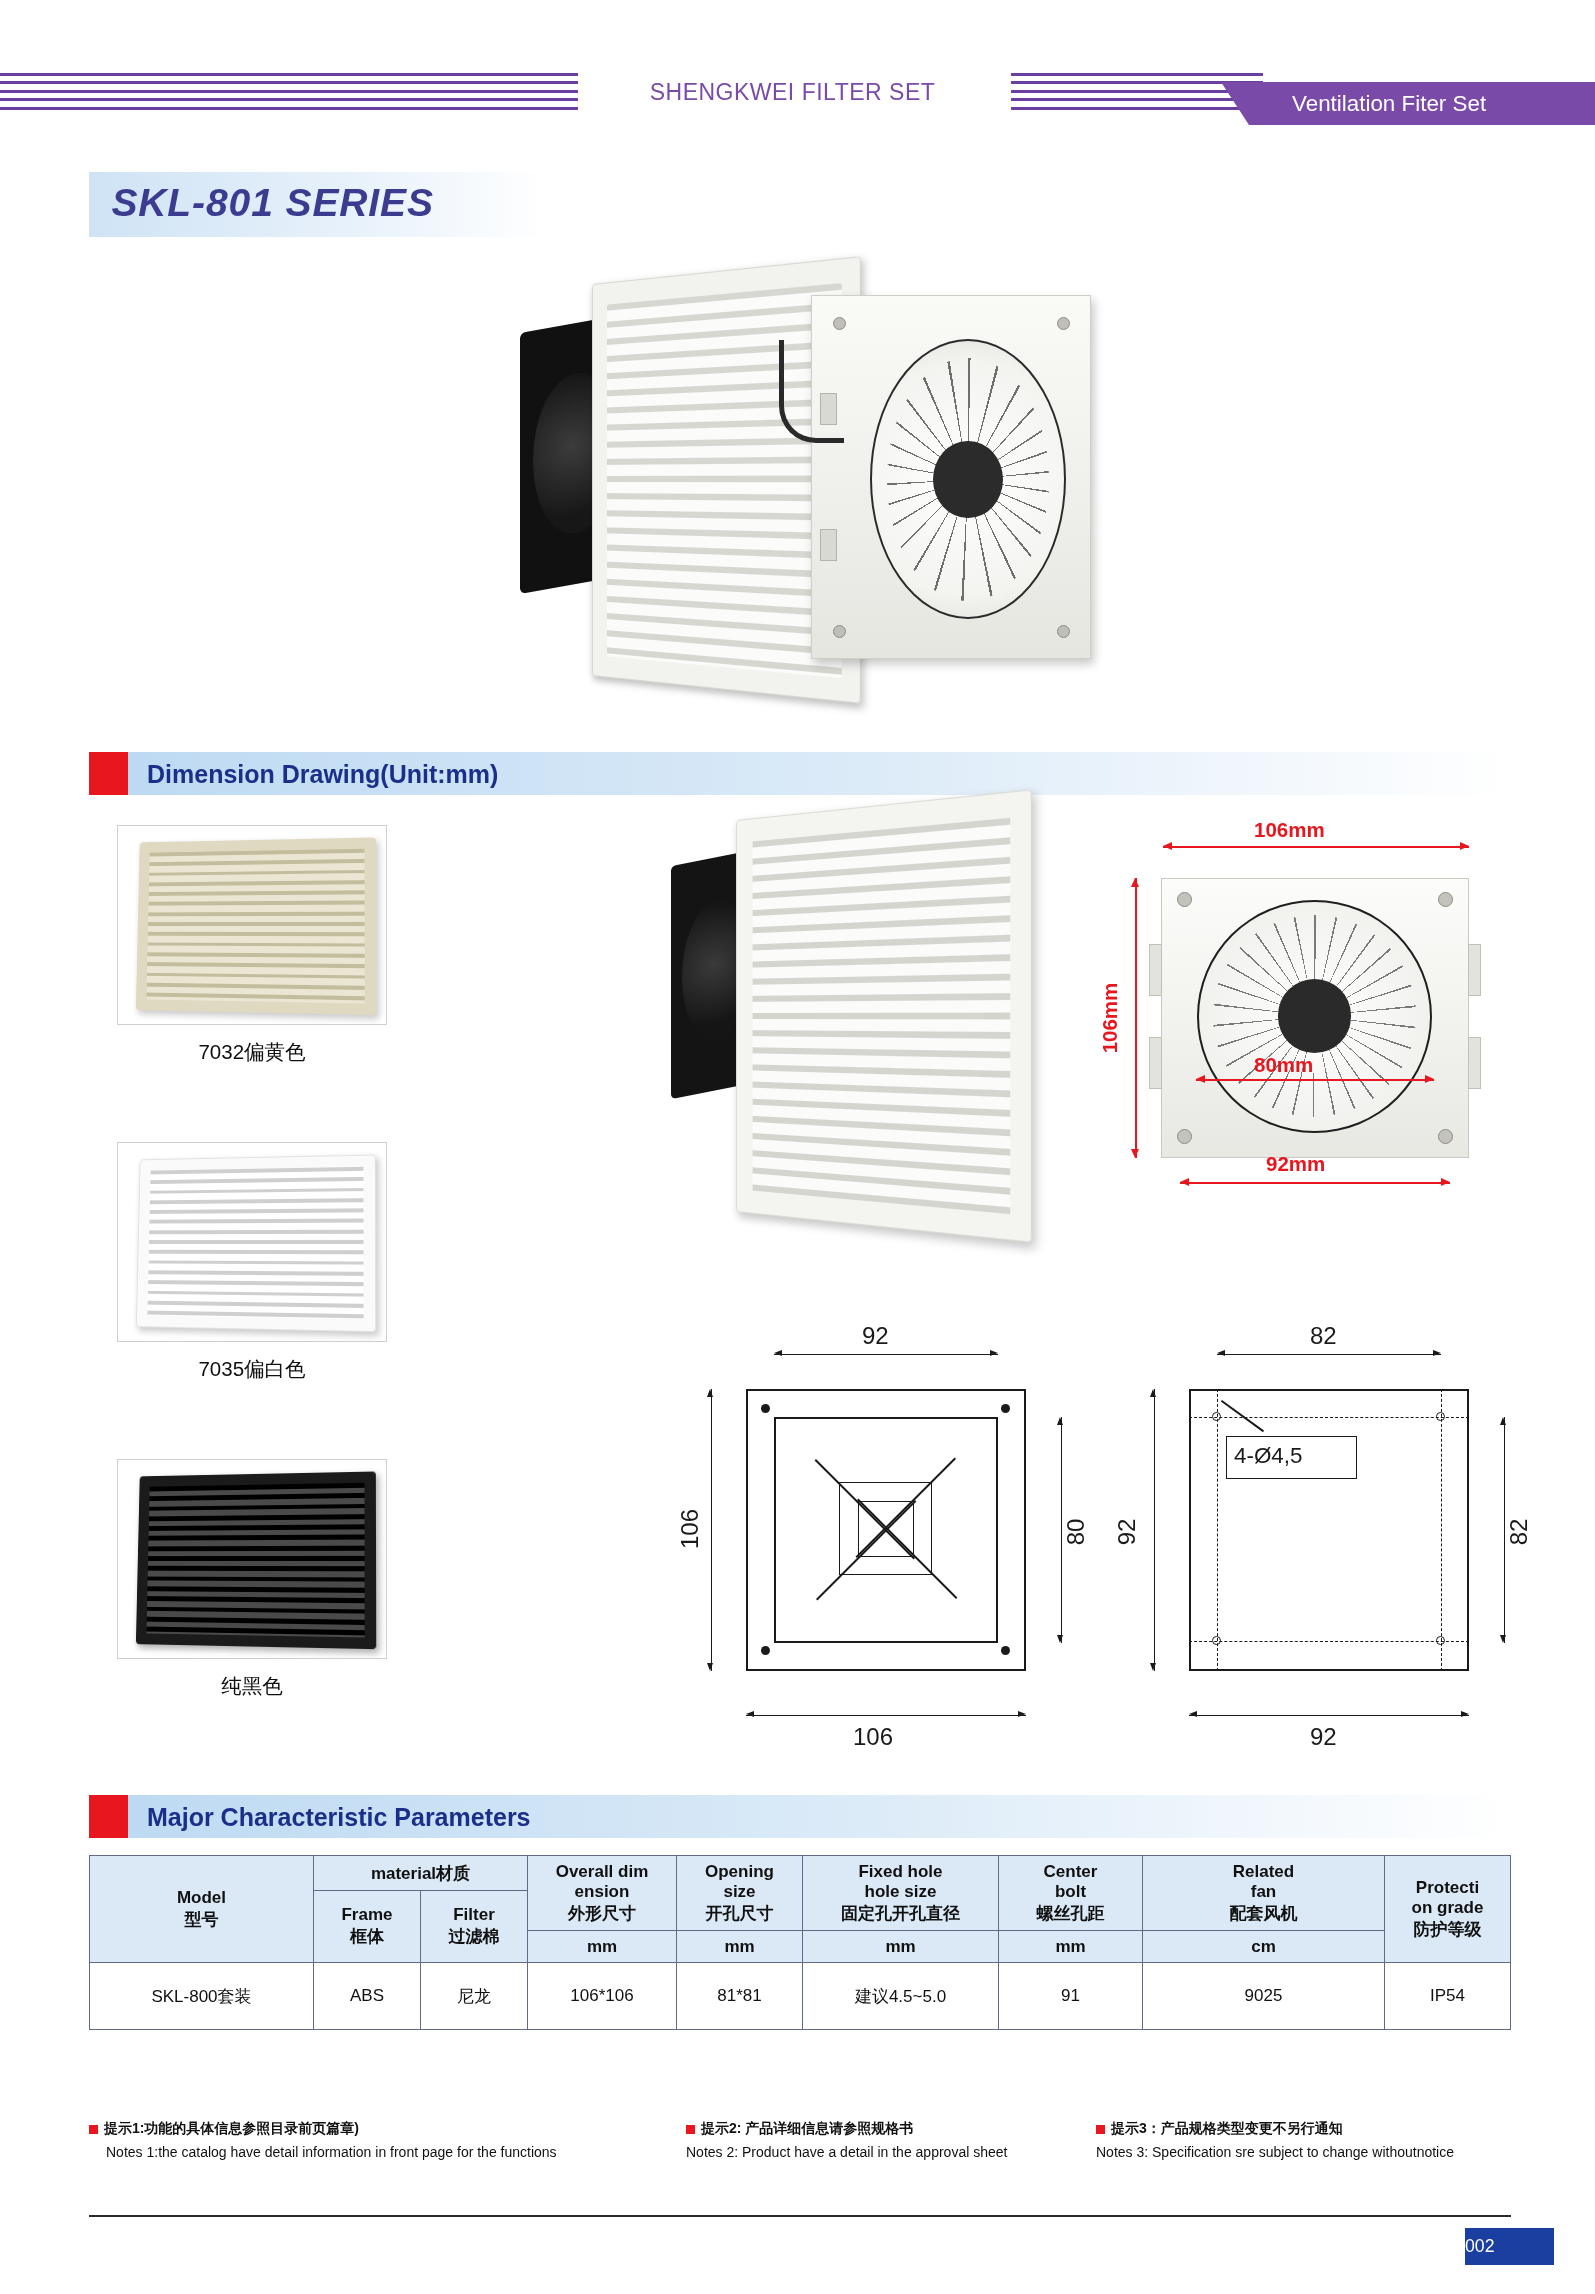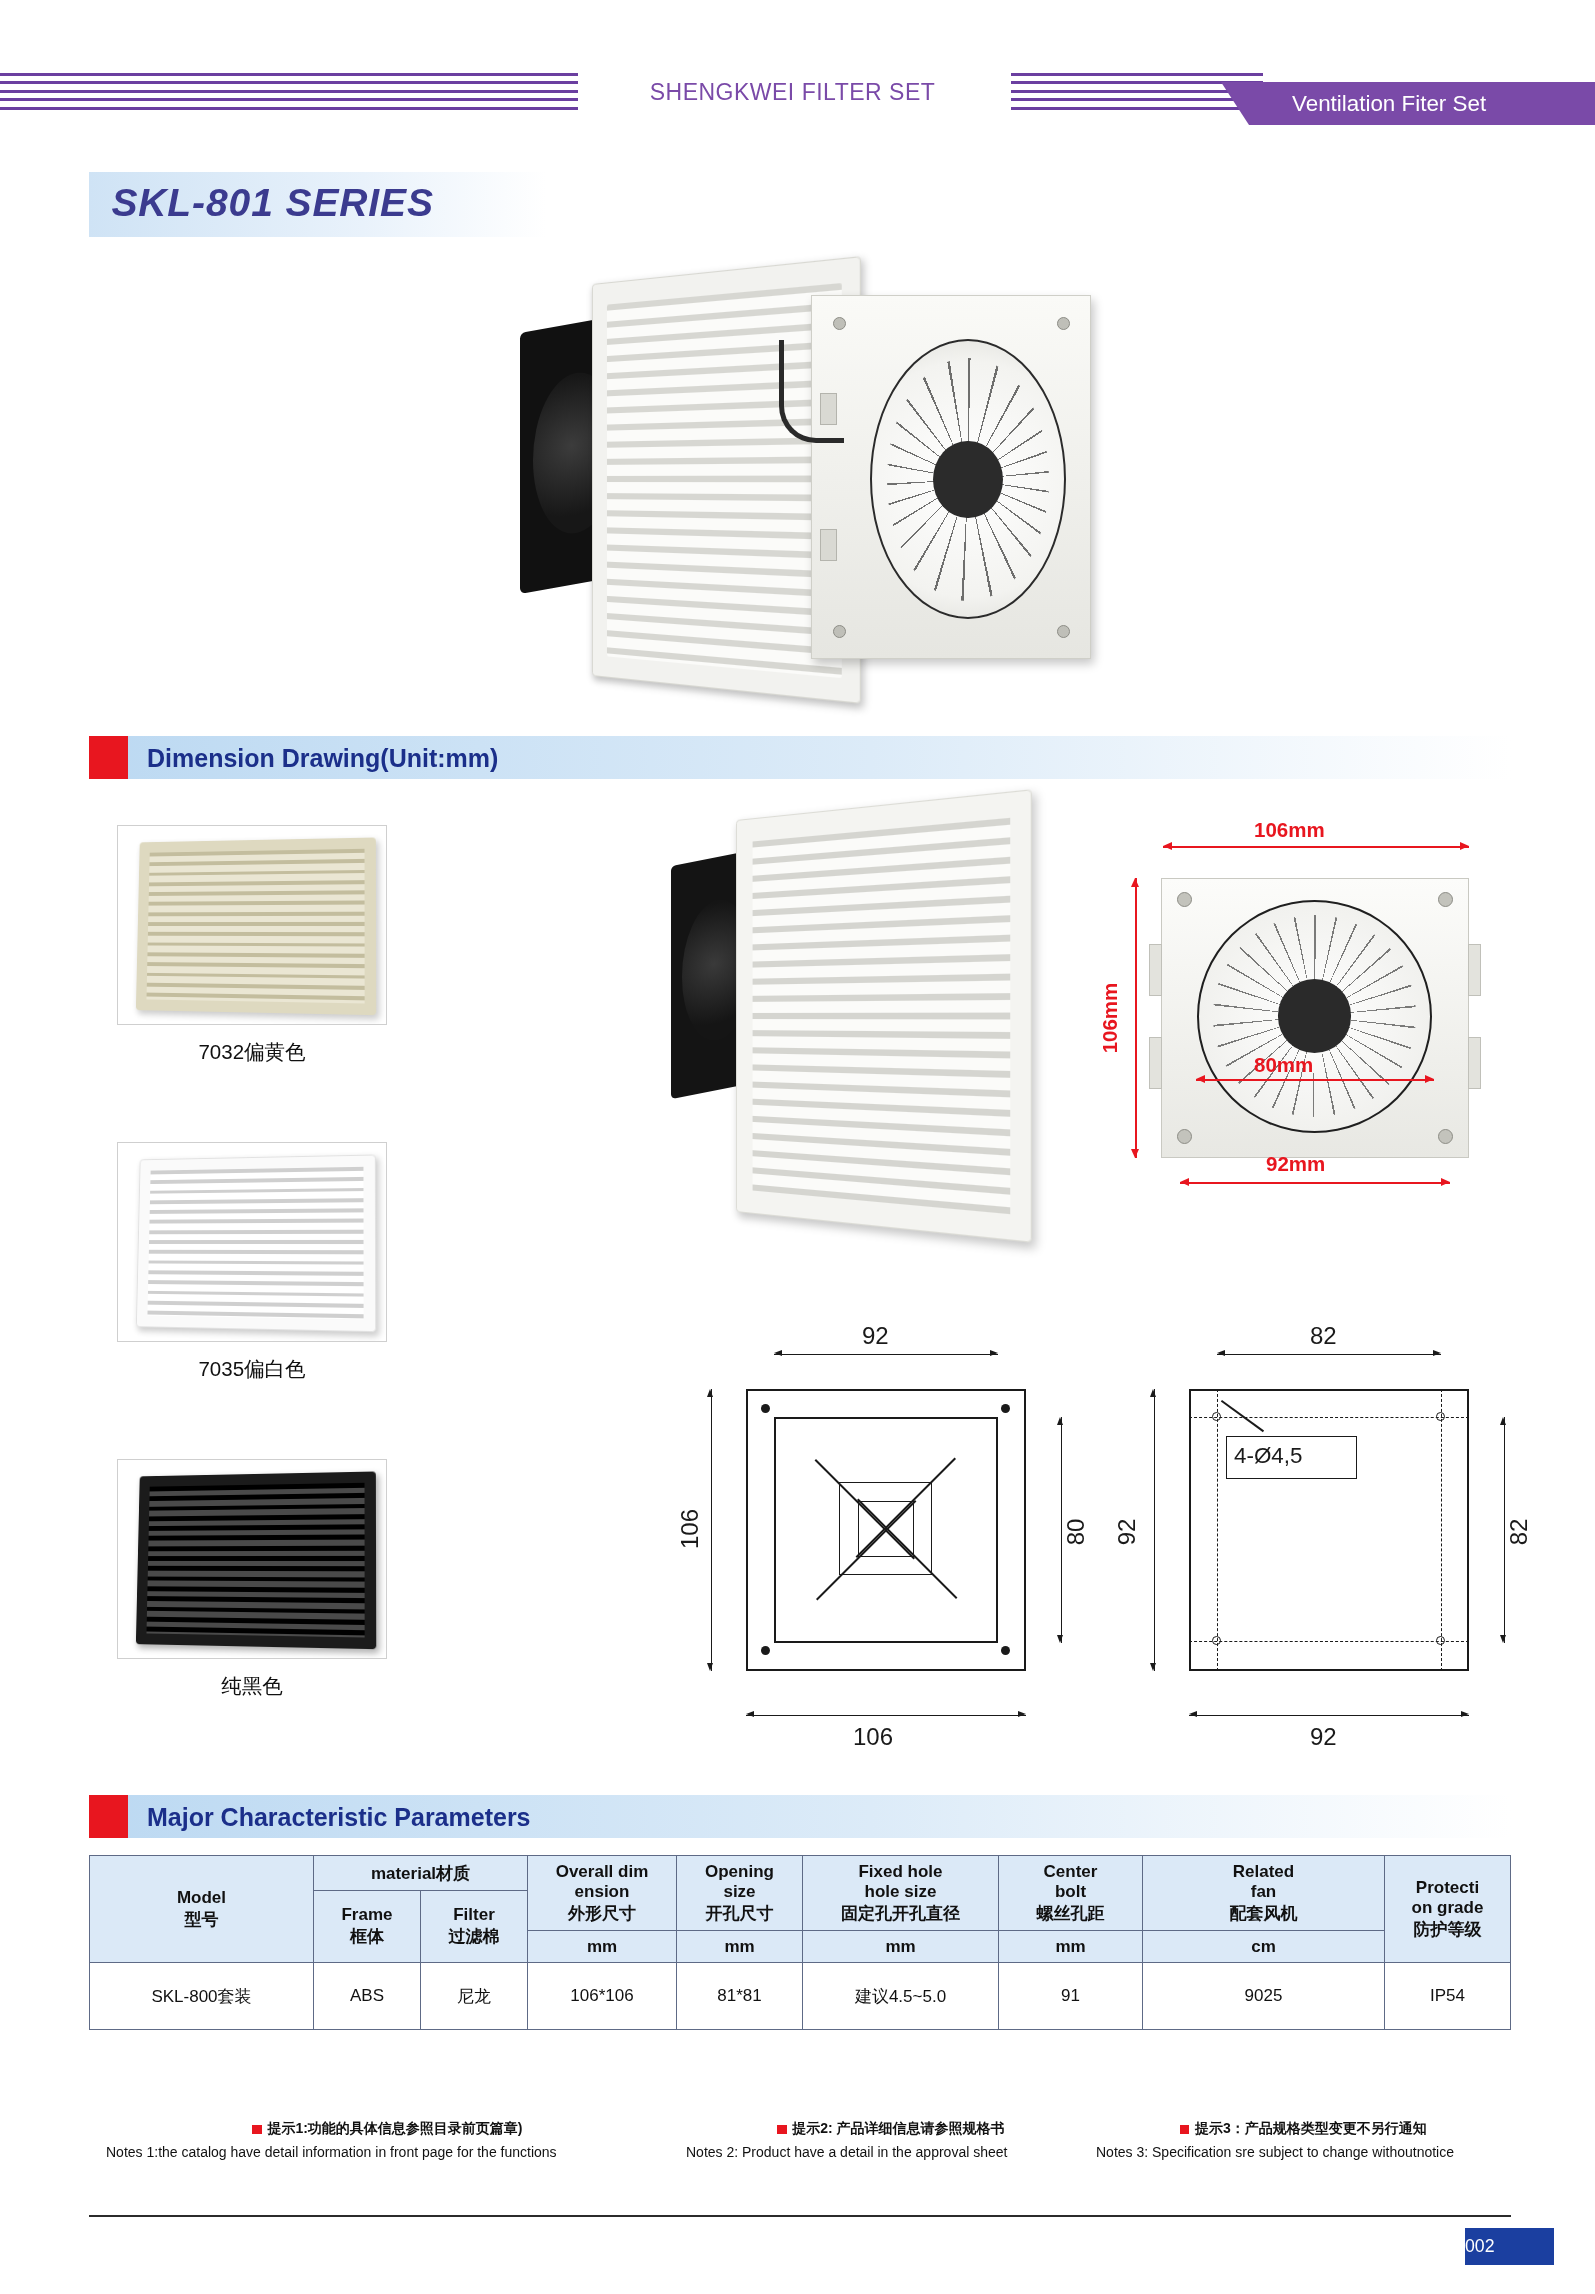--- a/index.html
+++ b/index.html
@@ -200,21 +200,21 @@
     width: 39px; height: 43px;
     background: #e8161f;
   }
   .sec-bar .label {
     position: absolute;
     left: 58px; top: 7.5px;
     font-size: 25px;
     font-weight: bold;
     color: #1b2f8a;
   }
-  #sec-dim { top: 736px; padding-left: 16px; }
+  #sec-dim { top: 752px; padding-left: 16px; }
   #sec-param { top: 1795px; }
 
   
   .swatch { position: absolute; left: 117px; width: 270px; }
   .swatch .pic {
     width: 270px; height: 200px;
     border: 0.9px solid #cfcfcf;
     position: relative;
     overflow: hidden;
     background: #ffffff;
@@ -366,21 +366,21 @@
     background: #ffffff;
     height: 67px;
     font-weight: normal;
   }
 
   
   .notes { position:absolute; left:89px; top:2109px; width:1422px; font-size:14px; color:#111; }
   .notes .row { margin-bottom: 6.5px; position:relative; }
   .sq { display:inline-block; width:9.3px; height:9.3px; background:#e8161f; margin-right:5.6px; vertical-align:middle; }
   .notes .cn { font-weight:bold; }
-  .notes-grid { display:flex;text-align:center; }
+  .notes-grid { display:flex; }
   .notes-grid > div { }
   .ng1 { width: 597px; }
   .ng2 { width: 410px; }
   .ng3 { width: 415px; }
   .note-line2 { display:flex; margin-top:5.6px; }
   .note-line2 > div.a { width: 597px; }
   .note-line2 > div.b { width: 410px; }
   .note-line2 > div.c { width: 415px; }
   .footer-rule { position:absolute; left:89px; top:2215px; width:1422px; height:1.9px; background:#2b2b2b; }
   .pagebox {

